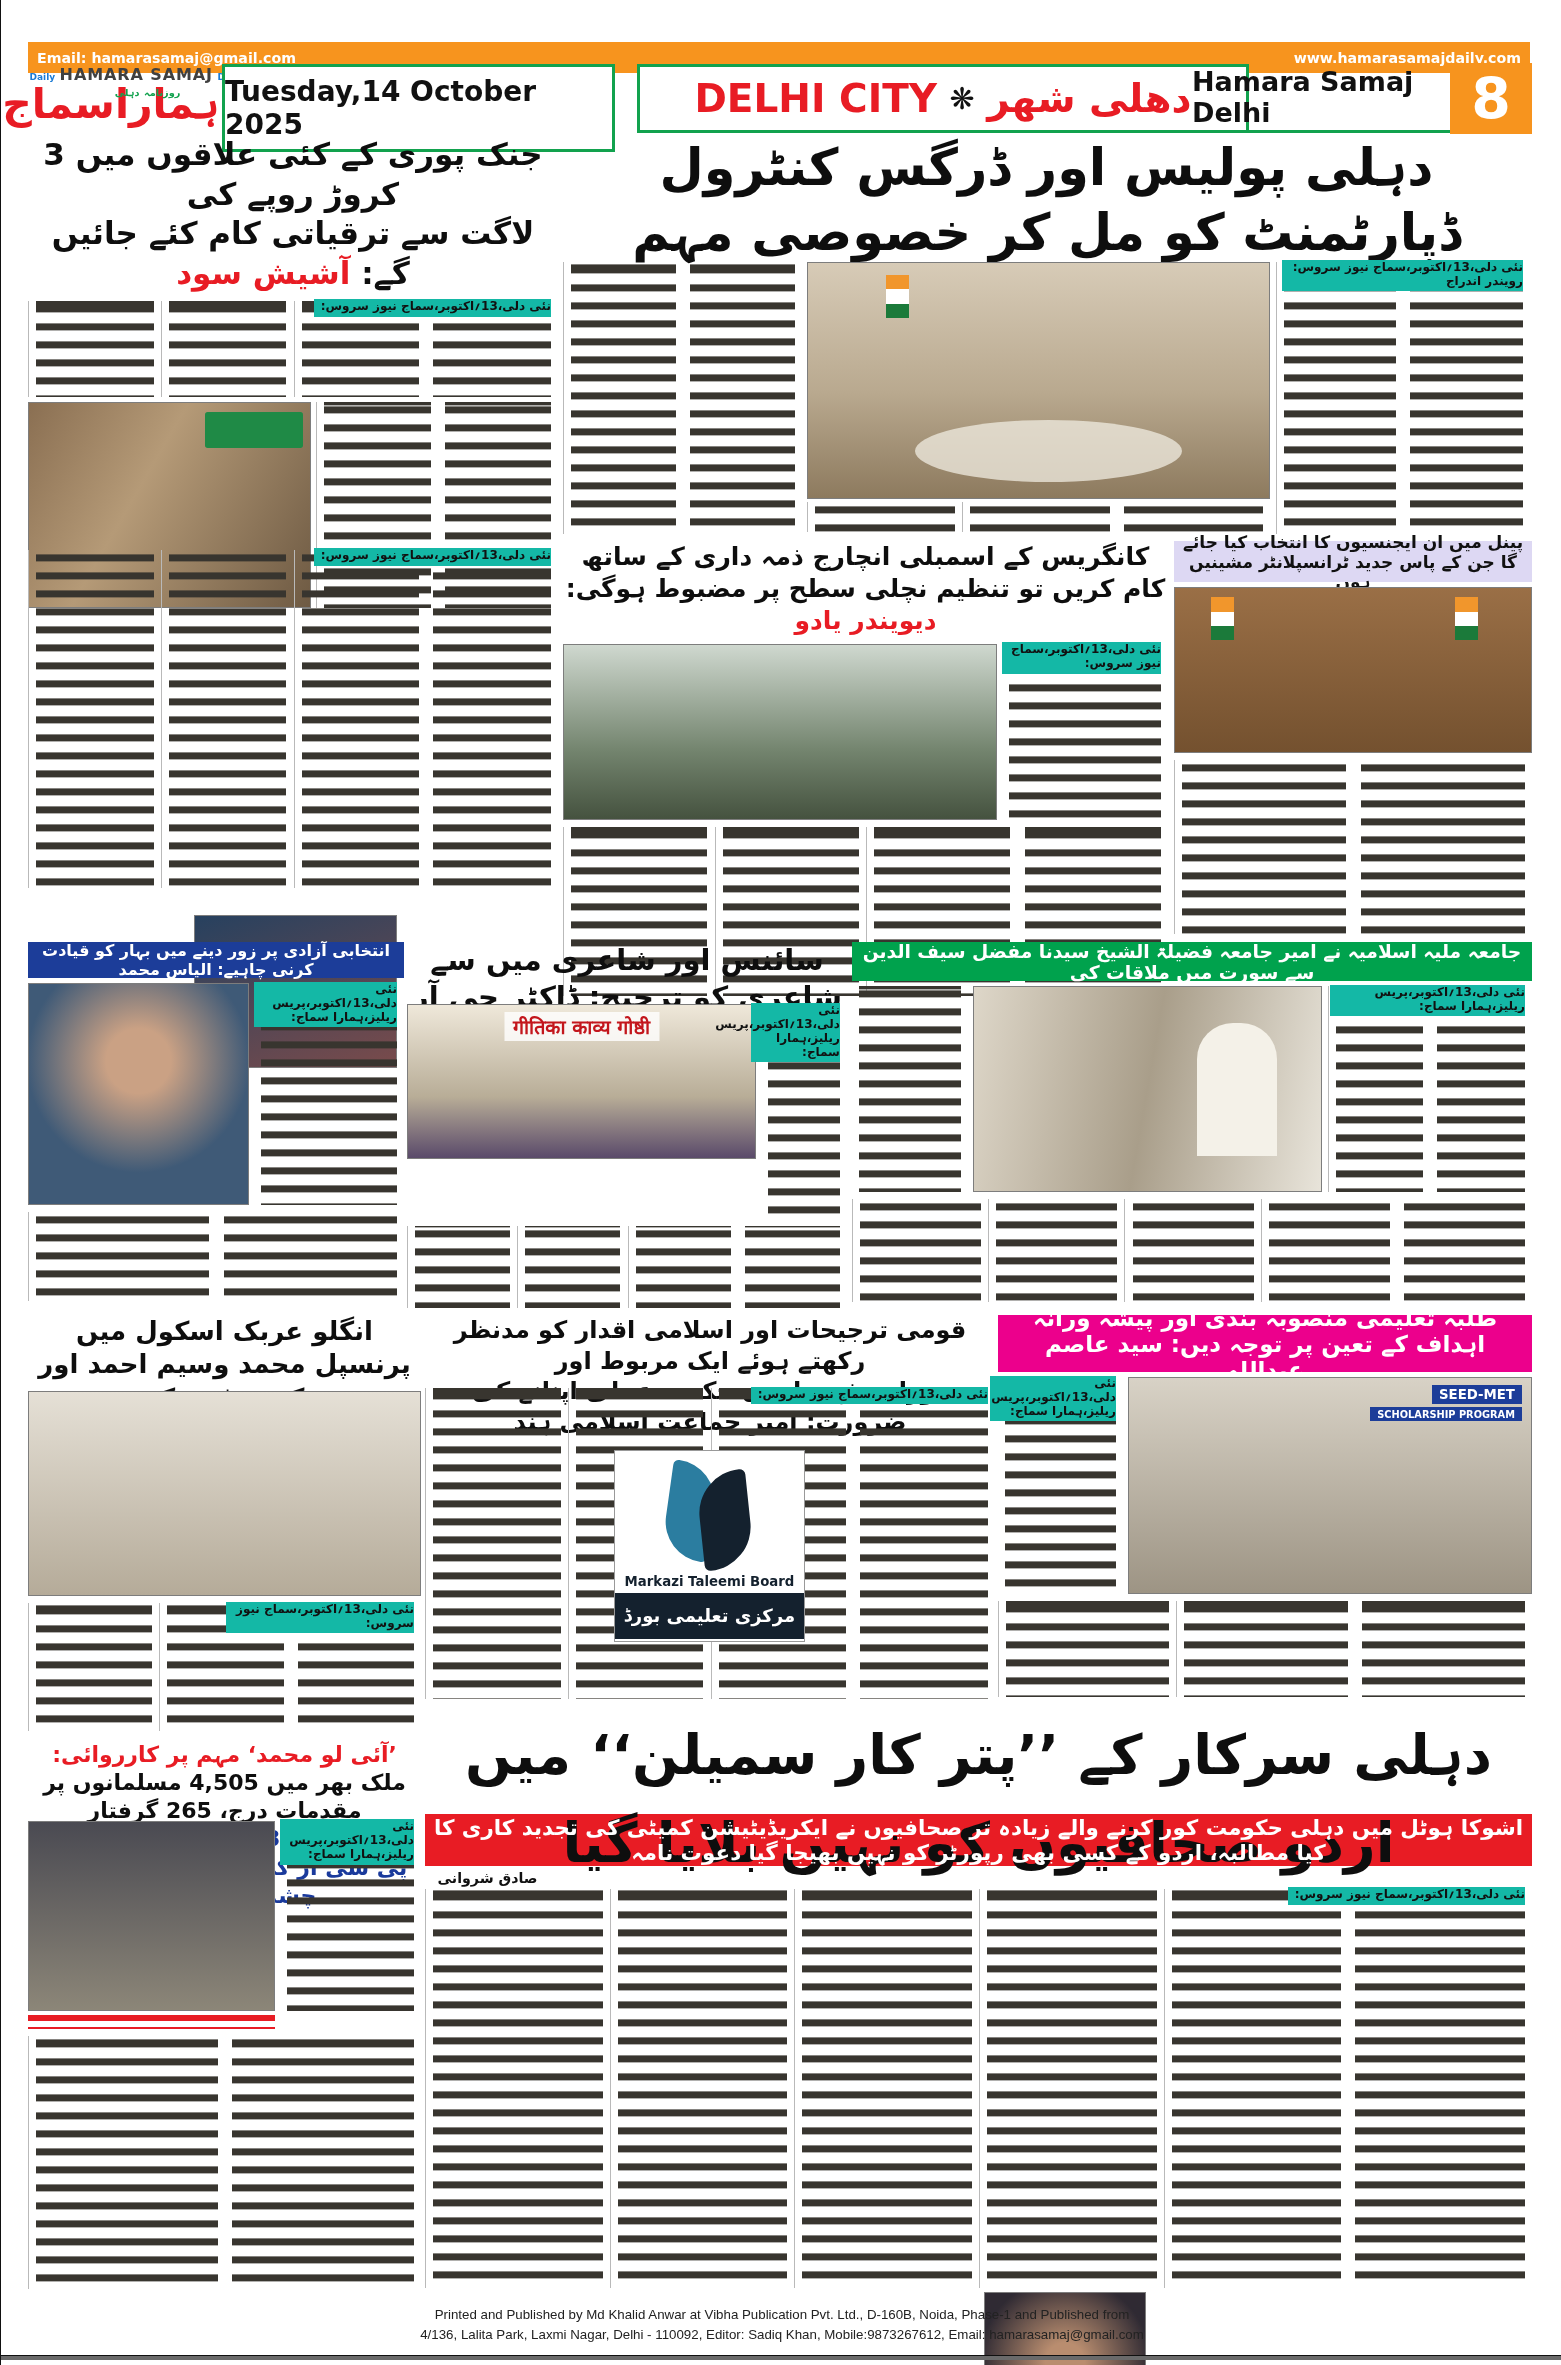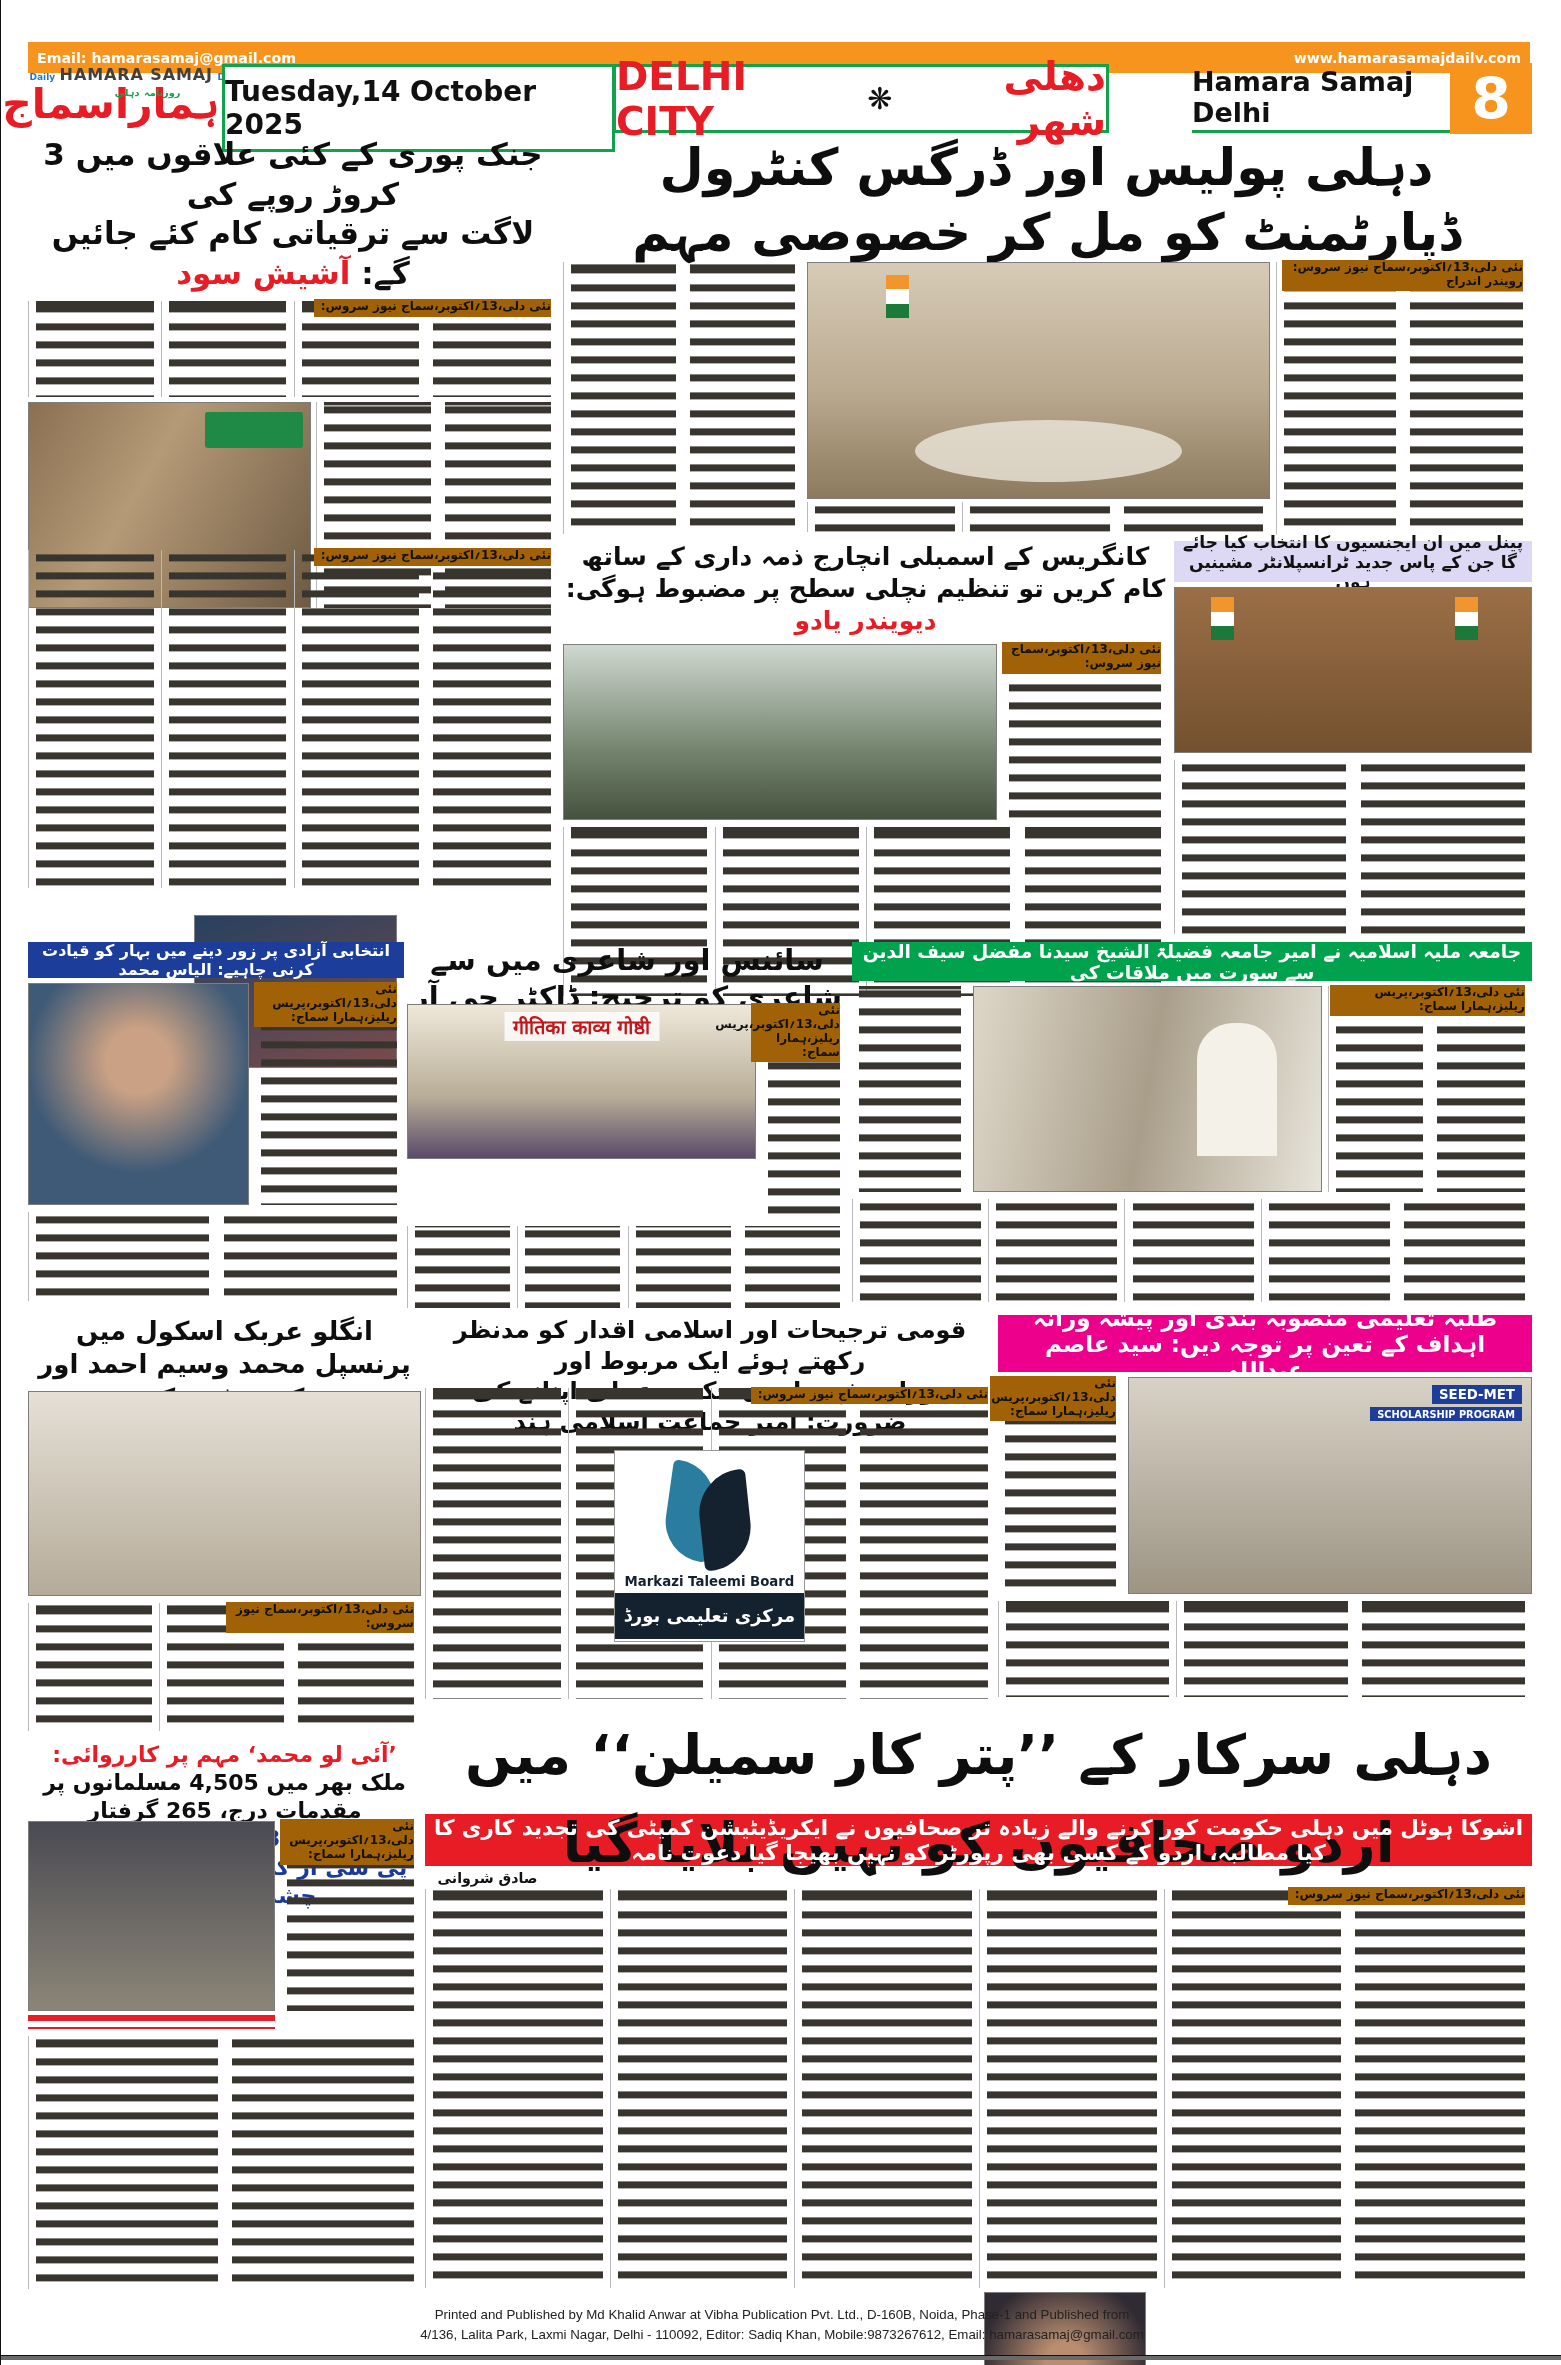--- a/index.html
+++ b/index.html
@@ -29,21 +29,21 @@
   .hl .blue{color:#1a3a9c;}
   .bar{color:#fff;font-weight:bold;direction:rtl;text-align:center;
        display:flex;align-items:center;justify-content:center;box-sizing:border-box;padding:1.8px 7.1px;}
   
   .ftxt{height:100%;background-image:repeating-linear-gradient(to bottom,#38352f 0 7.1px,transparent 7.1px 18px);
         background-position:0 4.4px;}
   .cols{display:flex;box-sizing:border-box;}
   .col{flex:1;padding:0 7.1px;border-left:0.9px solid #b9b9b9;box-sizing:border-box;}
   .col:last-child{border-left:none;}
   .tw{position:relative;box-sizing:border-box;}
-  .dl{position:absolute;top:-1.8px;right:7.1px;background:#a16207;padding:0 0 3.6px 7.1px;
+  .dl{position:absolute;top:-1.8px;right:7.1px;background:#14b8a6;padding:0 0 3.6px 7.1px;
       font-size:12px;font-weight:bold;direction:rtl;color:#111;max-width:46%;z-index:3;}
   
   .photo{position:relative;border:0.9px solid #7d7d7d;box-sizing:border-box;overflow:hidden;}
   .ovl{position:absolute;color:#fff;font-weight:bold;}
   .capred{background-image:repeating-linear-gradient(to bottom,var(--red) 0 6.2px,transparent 6.2px 12.5px);}
   .flag{position:absolute;width:23px;height:43px;}
   .flag div{height:33.3%;}
   .byline{font-size:14.2px;font-weight:bold;direction:rtl;color:#111;text-align:left;}
   .footer{font-size:13.3px;color:#222;text-align:center;line-height:1.5;font-family:"Liberation Sans",sans-serif;}
 </style>
@@ -69,21 +69,21 @@
     <div class="abs rtl" style="top:18px;right:39px">
       <span class="logo-grn">روزنامہ</span>
       <span class="logo-grn">دہلی</span>
     </div>
   </div>
 
   <div class="abs gbox datebox" style="left:221px;top:64px;width:393px;height:88px">
     <span>Tuesday,14 October 2025</span>
   </div>
 
-  <div class="abs gbox edbox" style="left:612px;top:64px;width:496px;height:69px">
+  <div class="abs gbox edbox" style="left:636px;top:64px;width:612px;height:69px">
     <span>DELHI CITY</span>
     <span class="star">❋</span>
     <span class="rtl">دهلی شهر</span>
   </div>
 
   <div class="abs rtitle" style="left:1191px;top:64px;width:258px;height:69px">
     <span>Hamara Samaj Delhi</span>
   </div>
 
   <div class="abs pagenum" style="left:1449px;top:63px;width:82px;height:71px">

